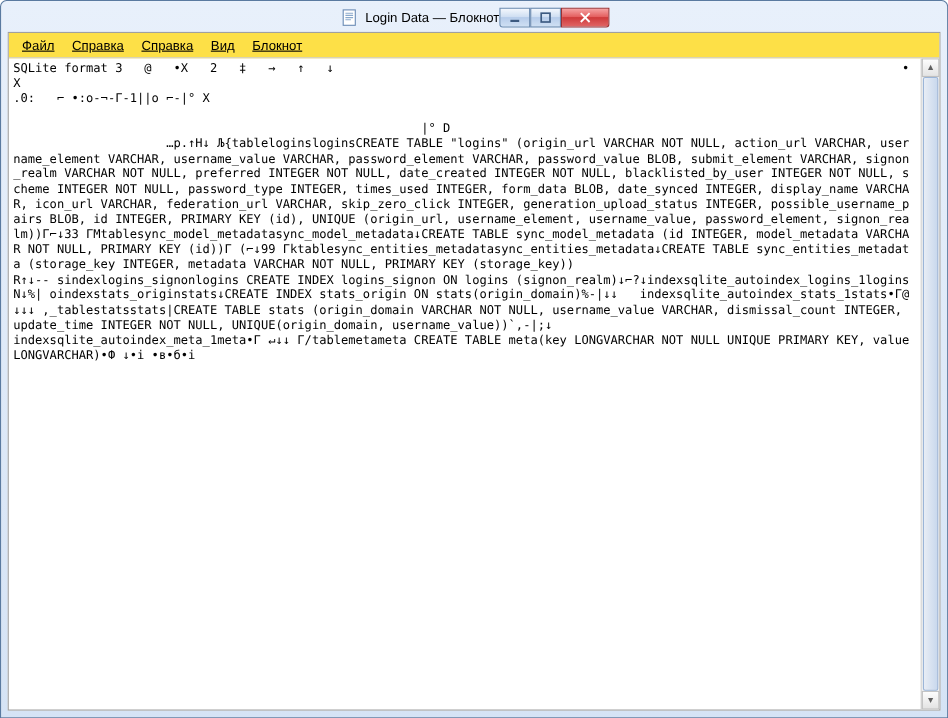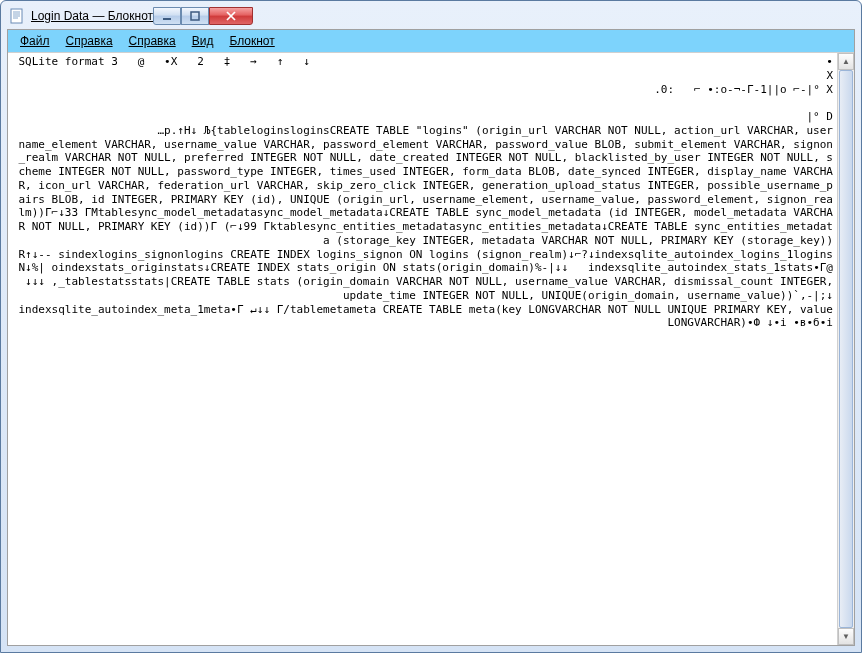--- a/index.html
+++ b/index.html
@@ -20,24 +20,23 @@
       border: 1px solid #5a7aa0;
       border-radius: 6px 6px 0 0;
       background: linear-gradient(to bottom, #e8f0fb 0%, #d5e3f5 100%);
       padding: 6px;
       display: flex;
       flex-direction: column;
     }
     .titlebar {
       display: flex;
       align-items: center;
-      justify-content: flex-start;
+      justify-content: center;
       height: 22px;
       padding: 0 0 4px 2px;
-      text-decoration: underline;
     }
     .title-left {
       display: flex;
       align-items: center;
       gap: 6px;
     }
     .notepad-icon {
       width: 16px;
       height: 16px;
       flex-shrink: 0;
@@ -73,21 +72,21 @@
     .client {
       flex: 1;
       background: #fff;
       border: 1px solid #a0a0a0;
       display: flex;
       flex-direction: column;
       overflow: hidden;
     }
     .menubar {
       display: flex;
-      background: #7dd3fc;
+      background: #fde047;
       border-bottom: 1px solid #d0d0d0;
       padding: 2px 4px;
       font-size: 12px;
     }
     .menu-item {
       padding: 2px 8px;
       cursor: pointer;
     }
     .menu-item .underline {
       text-decoration: underline;
@@ -100,21 +99,20 @@
     .content {
       flex: 1;
       padding: 2px 4px;
       font-family: "Lucida Console", Consolas, monospace;
       font-size: 11px;
       line-height: 1.25;
       color: #000;
       white-space: pre-wrap;
       word-break: break-all;
       overflow: hidden;
-      text-align: right;
     }
     .scrollbar-v {
       width: 17px;
       background: #f0f0f0;
       border-left: 1px solid #d0d0d0;
       display: flex;
       flex-direction: column;
     }
     .scroll-arrow {
       height: 17px;

